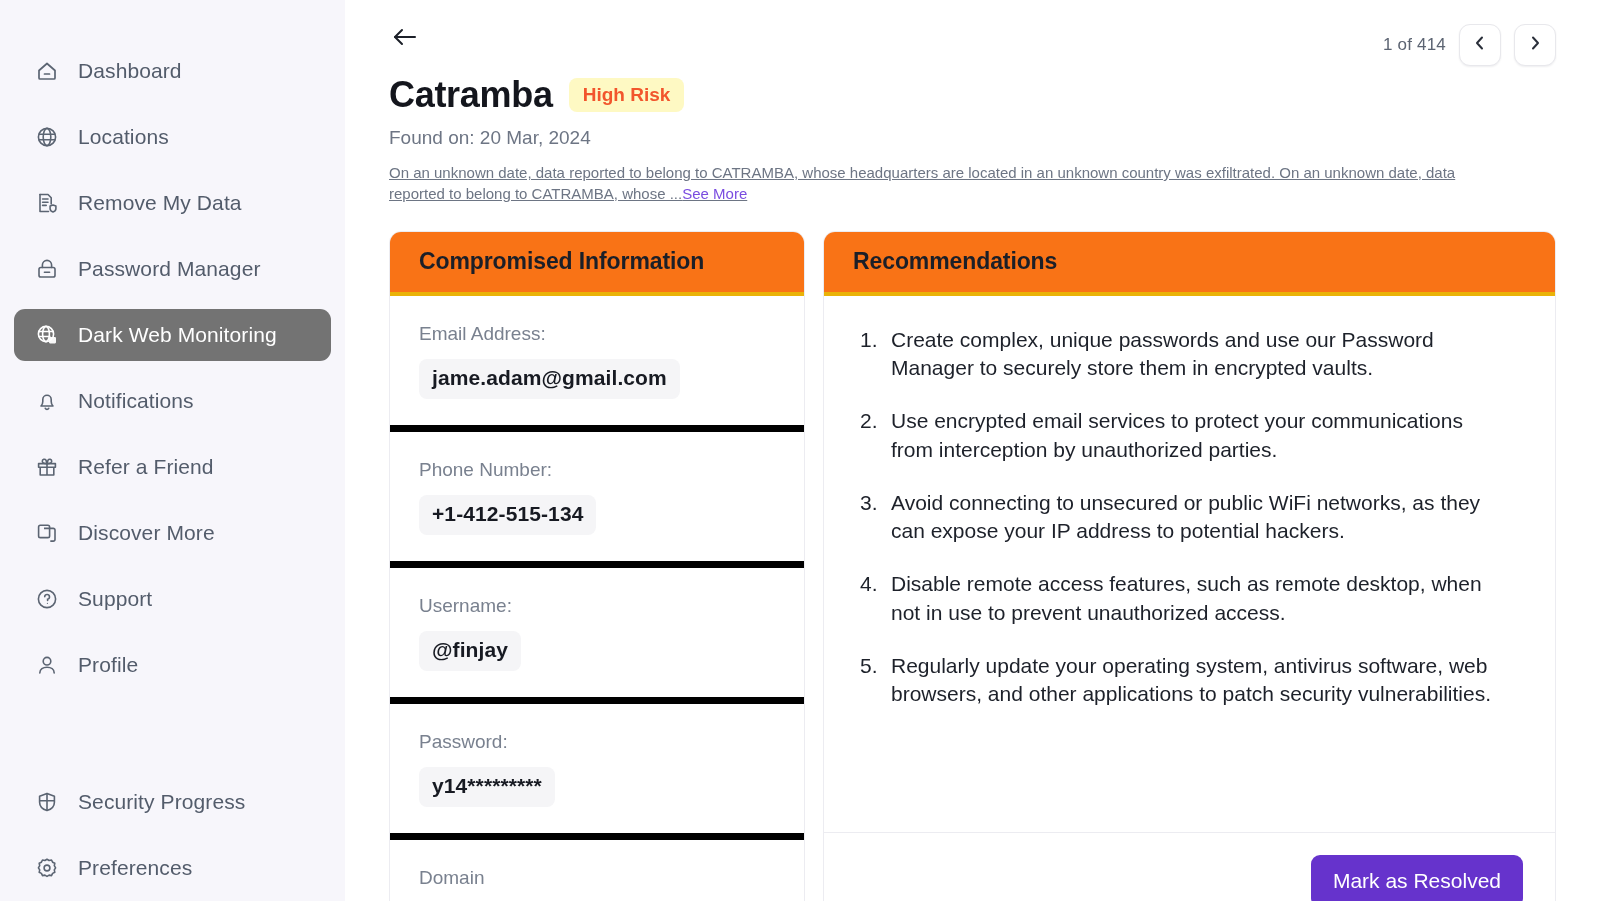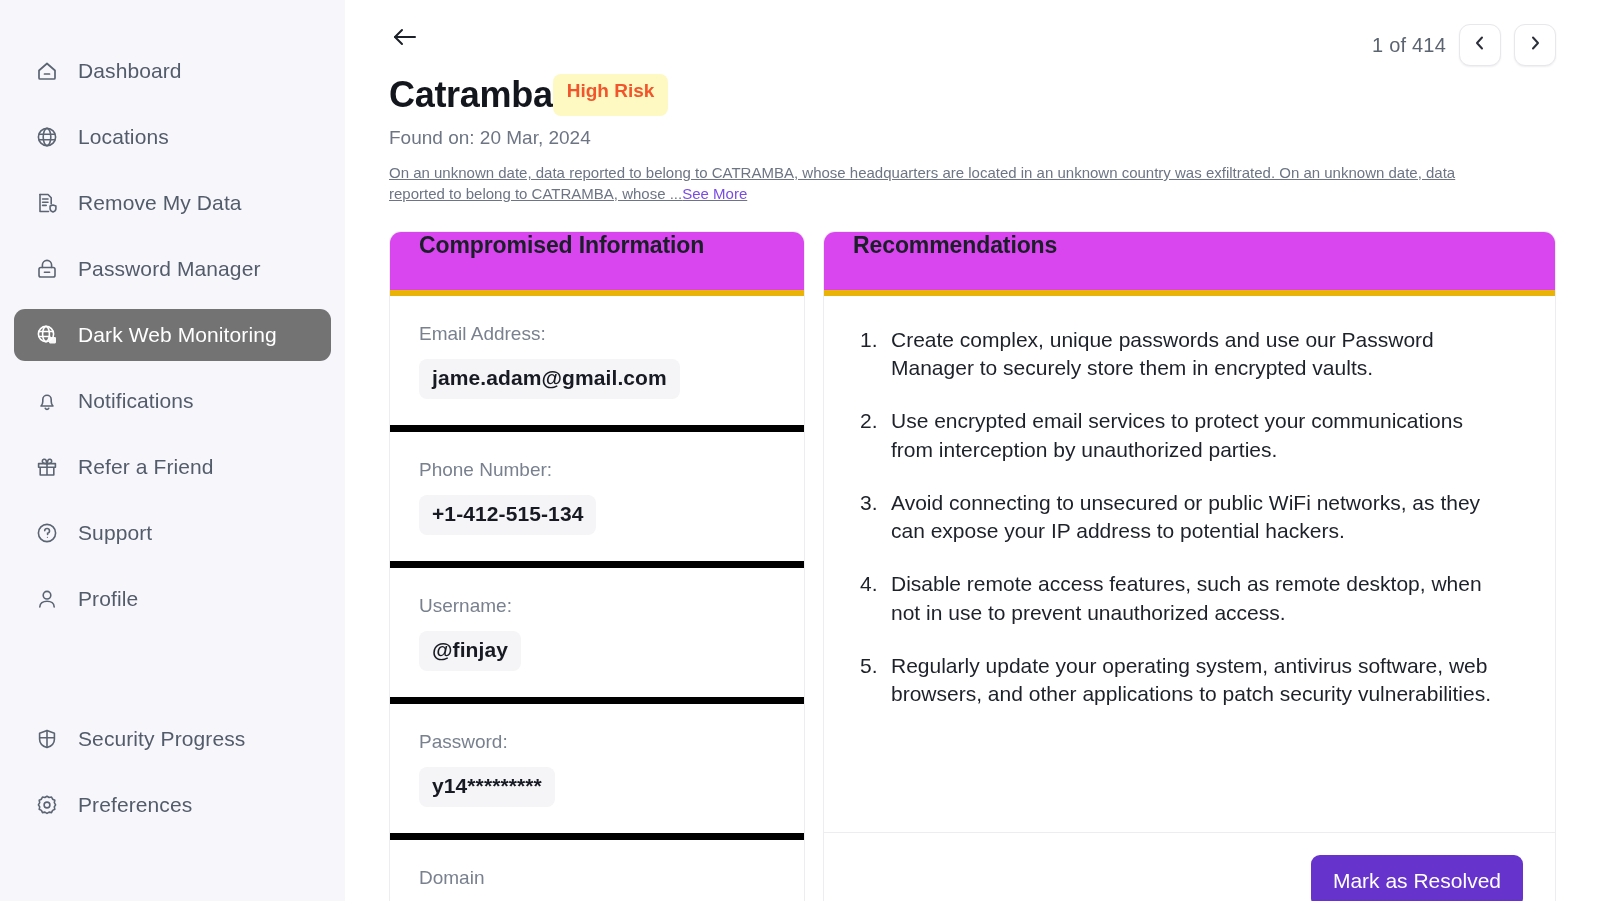--- a/index.html
+++ b/index.html
@@ -94,41 +94,43 @@
   }
 
   .pager {
     display: flex;
     align-items: center;
     gap: 13px;
     padding-top: 2px;
   }
 
   .pager-count {
-    font-size: 20px;
+    font-size: 17px;
     color: #5c6472;
     letter-spacing: 0.2px;
   }
 
   .pager-btn {
     width: 42px;
     height: 42px;
     border-radius: 11px;
     border: 1px solid #e8e8ec;
     background: #ffffff;
     box-shadow: 0 1px 2px rgba(20,20,40,0.07);
     display: flex;
     align-items: center;
     justify-content: center;
     cursor: pointer;
     color: #2a2f3a;
   }
 
   .title-row {
     display: flex;
+    align-items: center;
+    gap: 16px;
     margin-top: 6px;
   }
 
   .page-title {
     font-size: 36px;
     font-weight: bold;
     color: #14161d;
     letter-spacing: -0.3px;
   }
 
@@ -179,23 +181,24 @@
     display: flex;
     flex-direction: column;
   }
 
   .panel-left  { width: 416px; min-width: 416px; }
   .panel-right { flex: 1; }
 
   .panel-head {
     height: 64px;
     display: flex;
+    align-items: center;
     padding: 0 29px;
-    background: #d946ef;
-    border-bottom: 6px solid #eab308;
+    background: #f97316;
+    border-bottom: 4px solid #eab308;
   }
 
   .panel-title {
     font-size: 23px;
     font-weight: bold;
     color: #1b1f28;
     letter-spacing: -0.1px;
   }
 
   .panel-body { flex: 1; overflow: hidden; }
@@ -357,20 +360,29 @@
             <rect x="3.6" y="8.6" width="16.8" height="3.6"></rect>
             <path d="M5.2 12.2 V20 h13.6 v-7.8"></path>
             <path d="M12 8.6 V20"></path>
             <path d="M12 8.6 C9.6 8.6 7.3 8.2 7.3 6.3 A2 2 0 0 1 11 5.2 Z"></path>
             <path d="M12 8.6 C14.4 8.6 16.7 8.2 16.7 6.3 A2 2 0 0 0 13 5.2 Z"></path>
           </svg>
         </span>
         <span class="nav-label">Refer a Friend</span>
       </div>
 
+      <div class="nav-item">
+        <span class="ico">
+          <svg width="24" height="24" viewBox="0 0 24 24" fill="none" stroke="currentColor" stroke-width="1.6" stroke-linejoin="round">
+            <rect x="3.6" y="4.2" width="11" height="12.4" rx="1.7"></rect>
+            <path d="M9 7.4 h9.3 a1.7 1.7 0 0 1 1.7 1.7 v9.3 a1.7 1.7 0 0 1-1.7 1.7 h-3"></path>
+          </svg>
+        </span>
+        <span class="nav-label">Discover More</span>
+      </div>
 
       <div class="nav-item">
         <span class="ico">
           <svg width="24" height="24" viewBox="0 0 24 24" fill="none" stroke="currentColor" stroke-width="1.6" stroke-linecap="round">
             <circle cx="12" cy="12" r="8.6"></circle>
             <path d="M9.7 9.6 a2.4 2.4 0 1 1 2.9 2.6 v1.3"></path>
             <circle cx="12.4" cy="16.3" r="0.6" fill="currentColor" stroke="none"></circle>
           </svg>
         </span>
         <span class="nav-label">Support</span>

